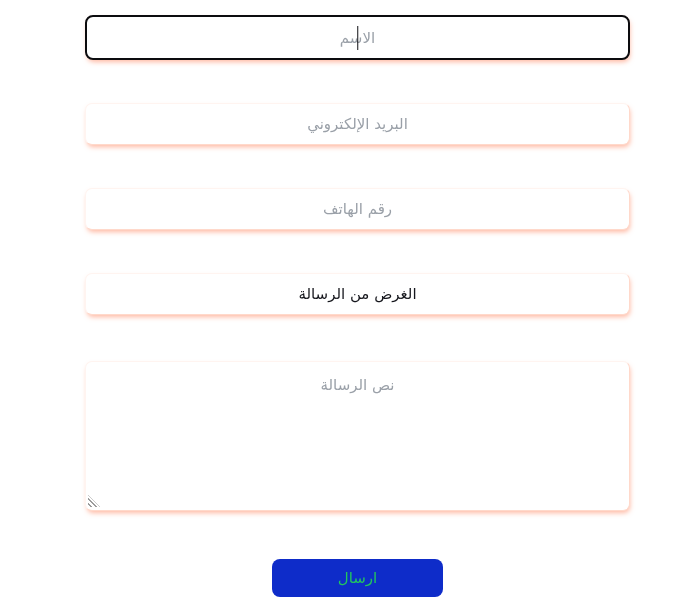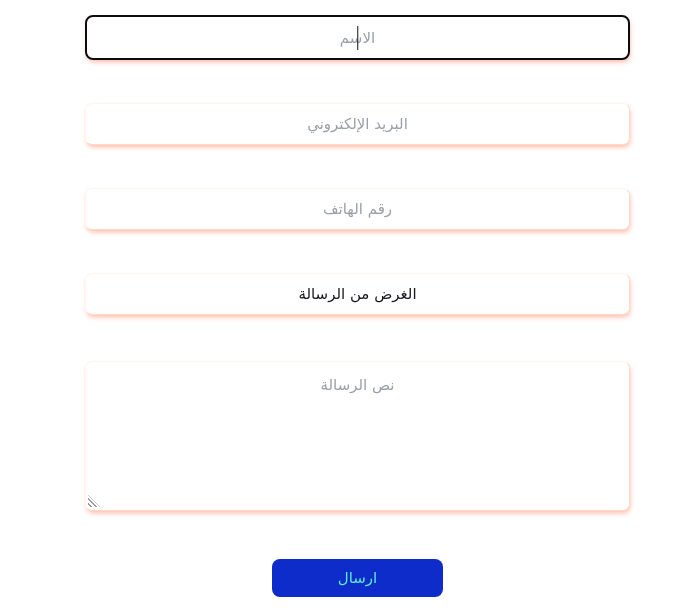--- a/index.html
+++ b/index.html
@@ -77,21 +77,21 @@
     background: repeating-linear-gradient(45deg, transparent 0 2px, #9b9b9b 2px 3.2px);
     clip-path: polygon(0 0, 100% 100%, 0 100%);
     cursor: nwse-resize;
   }
 
   .submit-row { display: flex; justify-content: center; }
   .submit-btn {
     width: 171px;
     height: 38px;
     background: #0e2cc9;
-    color: #5eead4;
+    color: #22c55e;
     border: none;
     border-radius: 8px;
     font-family: "DejaVu Sans", sans-serif;
     font-size: 15px;
     cursor: pointer;
   }
 </style>
 </head>
 <body>
 

